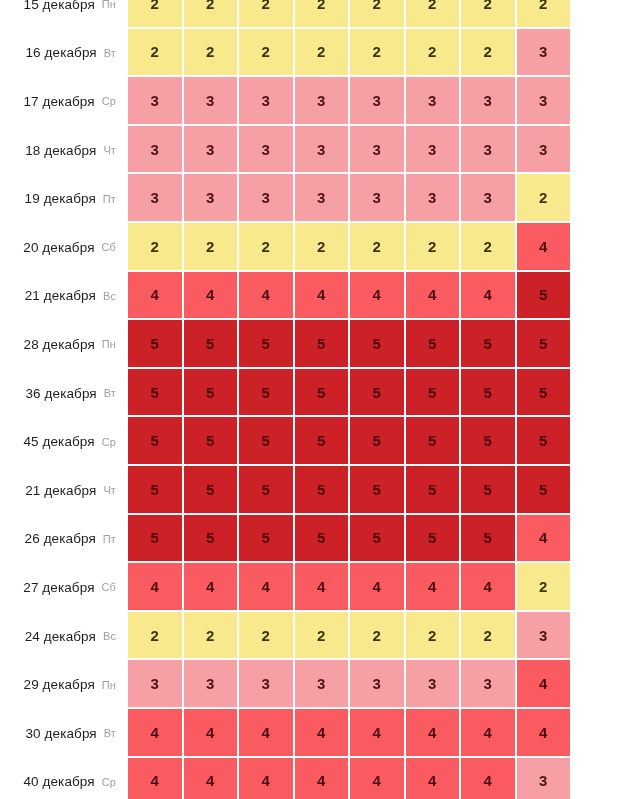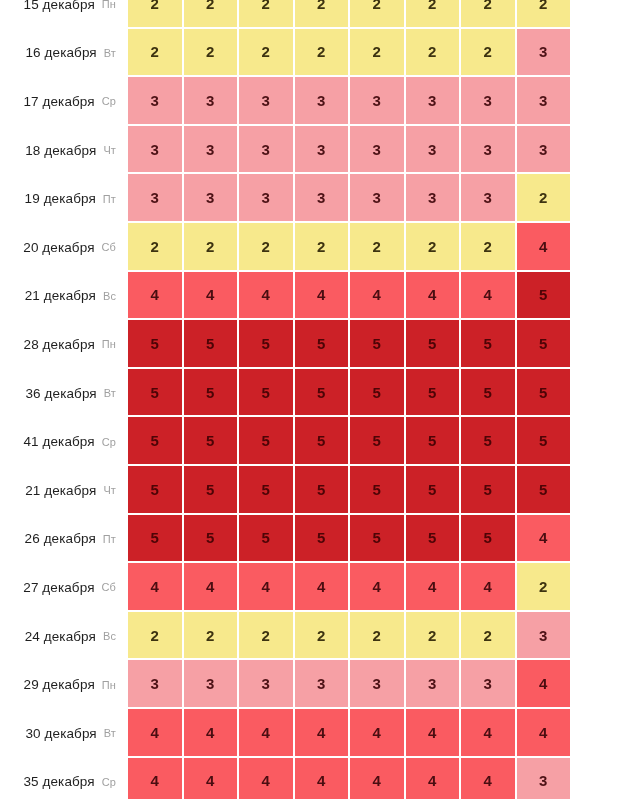--- a/index.html
+++ b/index.html
@@ -253,21 +253,21 @@
             <div class="heat-cell lvl-5">5</div>
             <div class="heat-cell lvl-5">5</div>
             <div class="heat-cell lvl-5">5</div>
             <div class="heat-cell lvl-5">5</div>
             <div class="heat-cell lvl-5">5</div>
           </div>
           <div class="right-gutter"></div>
         </div>
         <div class="heat-row">
           <div class="row-label">
-            <span class="row-date">41 декабря</span>
+            <span class="row-date">45 декабря</span>
             <span class="row-dow">Ср</span>
           </div>
           <div class="row-cells">
             <div class="heat-cell lvl-5">5</div>
             <div class="heat-cell lvl-5">5</div>
             <div class="heat-cell lvl-5">5</div>
             <div class="heat-cell lvl-5">5</div>
             <div class="heat-cell lvl-5">5</div>
             <div class="heat-cell lvl-5">5</div>
             <div class="heat-cell lvl-5">5</div>
@@ -372,21 +372,21 @@
             <div class="heat-cell lvl-4">4</div>
             <div class="heat-cell lvl-4">4</div>
             <div class="heat-cell lvl-4">4</div>
             <div class="heat-cell lvl-4">4</div>
             <div class="heat-cell lvl-4">4</div>
           </div>
           <div class="right-gutter"></div>
         </div>
         <div class="heat-row">
           <div class="row-label">
-            <span class="row-date">35 декабря</span>
+            <span class="row-date">40 декабря</span>
             <span class="row-dow">Ср</span>
           </div>
           <div class="row-cells">
             <div class="heat-cell lvl-4">4</div>
             <div class="heat-cell lvl-4">4</div>
             <div class="heat-cell lvl-4">4</div>
             <div class="heat-cell lvl-4">4</div>
             <div class="heat-cell lvl-4">4</div>
             <div class="heat-cell lvl-4">4</div>
             <div class="heat-cell lvl-4">4</div>

